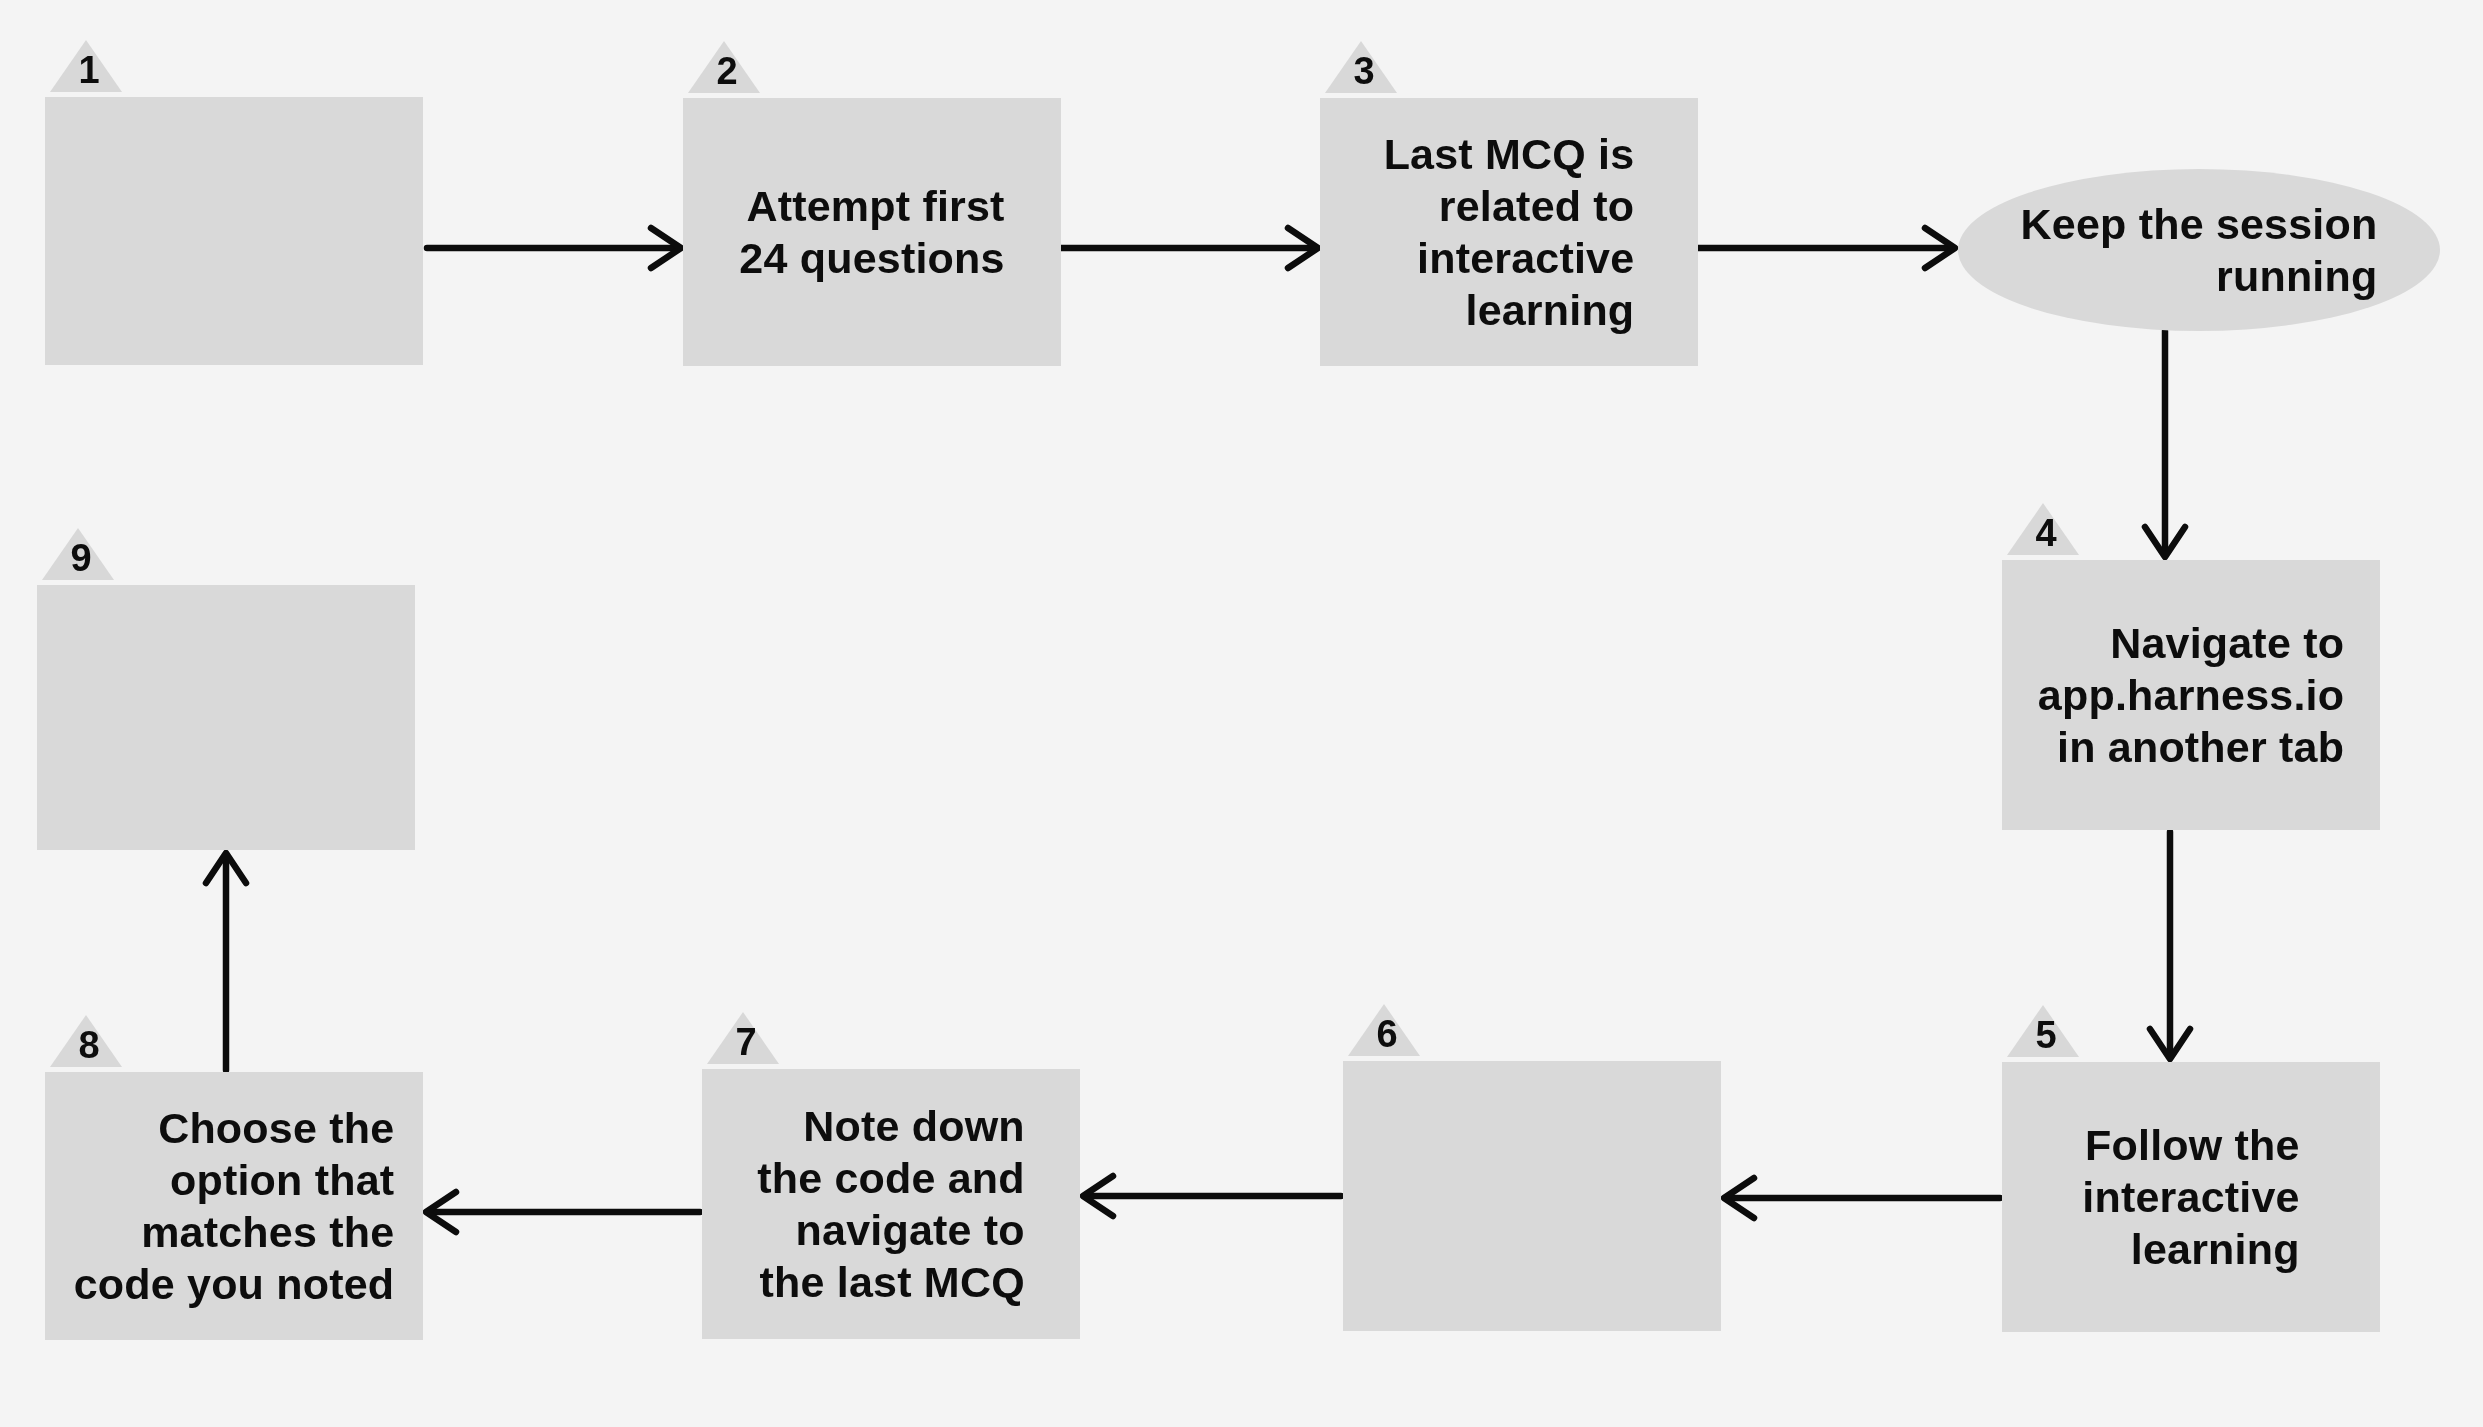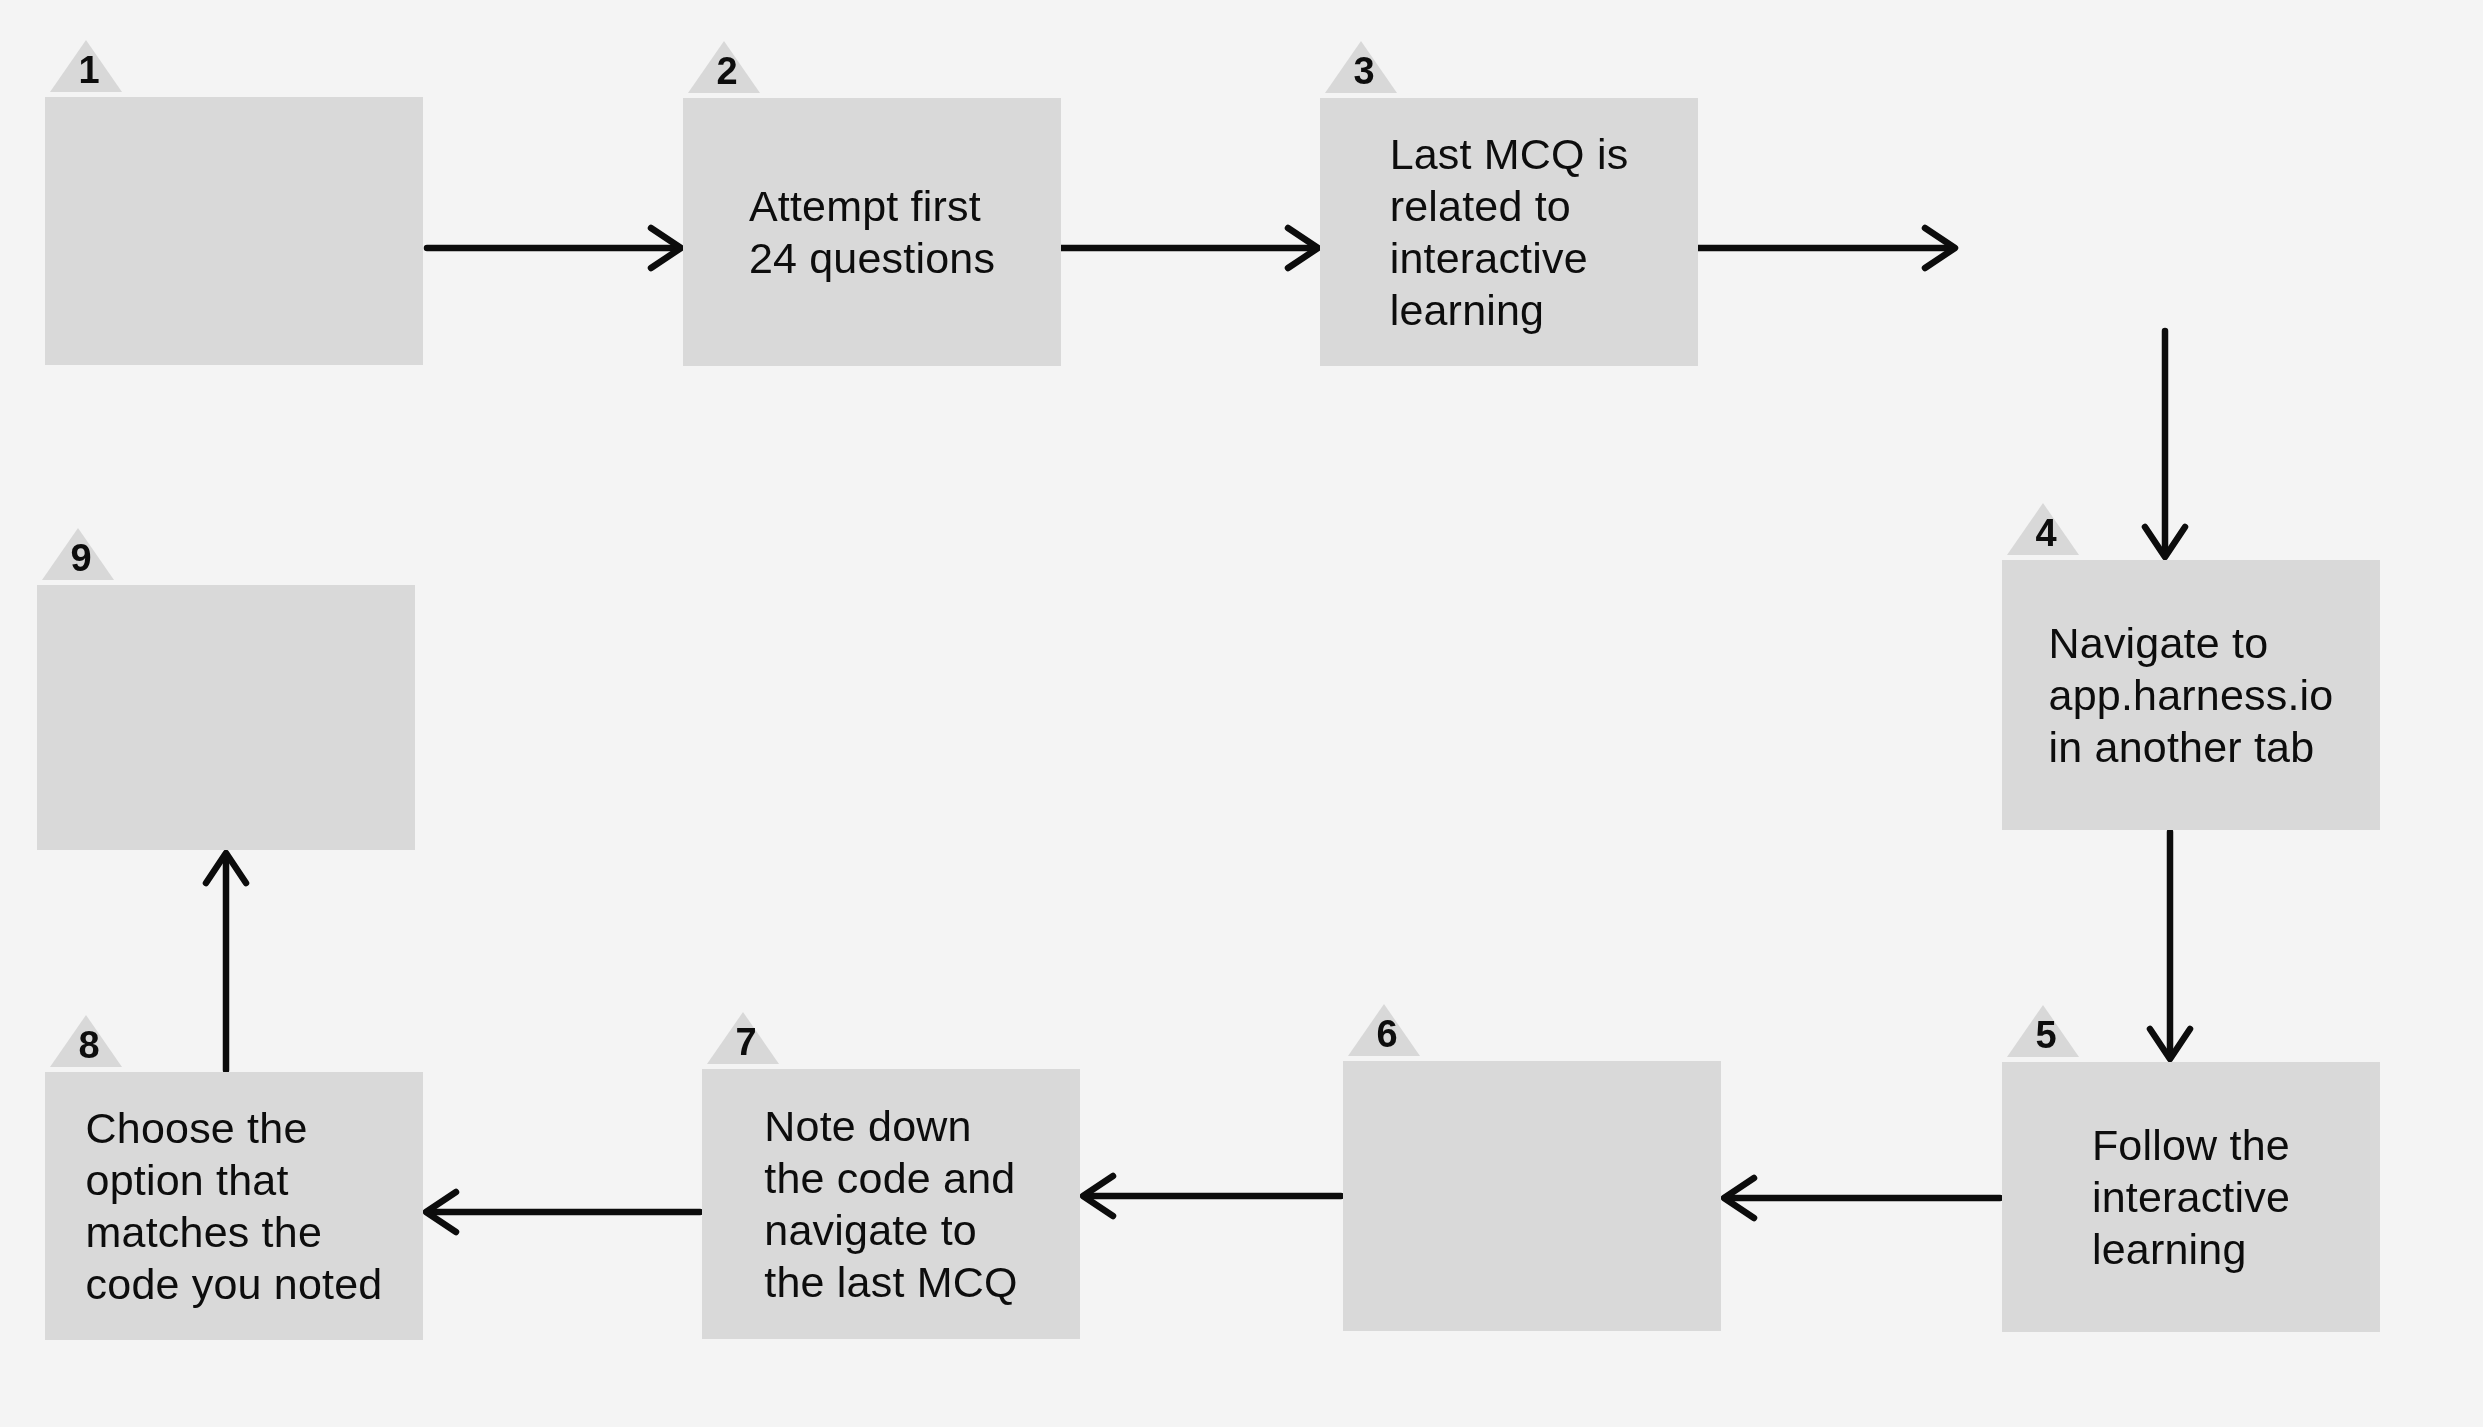--- a/index.html
+++ b/index.html
@@ -21,22 +21,22 @@
   #canvas{position:absolute;inset:0;width:2483px;height:1427px;}
   #connectors{position:absolute;inset:0;width:100%;height:100%;}
   #connectors path{stroke:var(--line);stroke-width:6.5;fill:none;stroke-linecap:round;stroke-linejoin:round;}
   .node{
     position:absolute;
     background:var(--node-fill);
     display:flex;align-items:center;justify-content:center;
   }
   .node .label{
     white-space:pre-line;
-    text-align:left;
-    font-weight:400;
+    text-align:right;
+    font-weight:700;
     font-size:43px;
     line-height:1.21;
     color:var(--text);
     letter-spacing:0.2px;
   }
   .node.ellipse{border-radius:50%;}
   .badge{position:absolute;width:72px;height:52px;left:5px;top:-57px;}
   .badge .tri{
     position:absolute;inset:0;
     background:var(--badge-fill);
@@ -103,20 +103,24 @@
     <div class="badge">
       <span class="tri"></span>
       <span class="num">3</span>
     </div>
     <div class="label">Last MCQ is
 related to
 interactive
 learning</div>
   </div>
 
+  <div class="node ellipse" style="left:1958px;top:169px;width:482px;height:162px">
+    <div class="label">Keep the session
+running</div>
+  </div>
 
   <div class="node" style="left:2002px;top:560px;width:378px;height:270px">
     <div class="badge">
       <span class="tri"></span>
       <span class="num">4</span>
     </div>
     <div class="label">Navigate to
 app.harness.io
 in another tab</div>
   </div>

